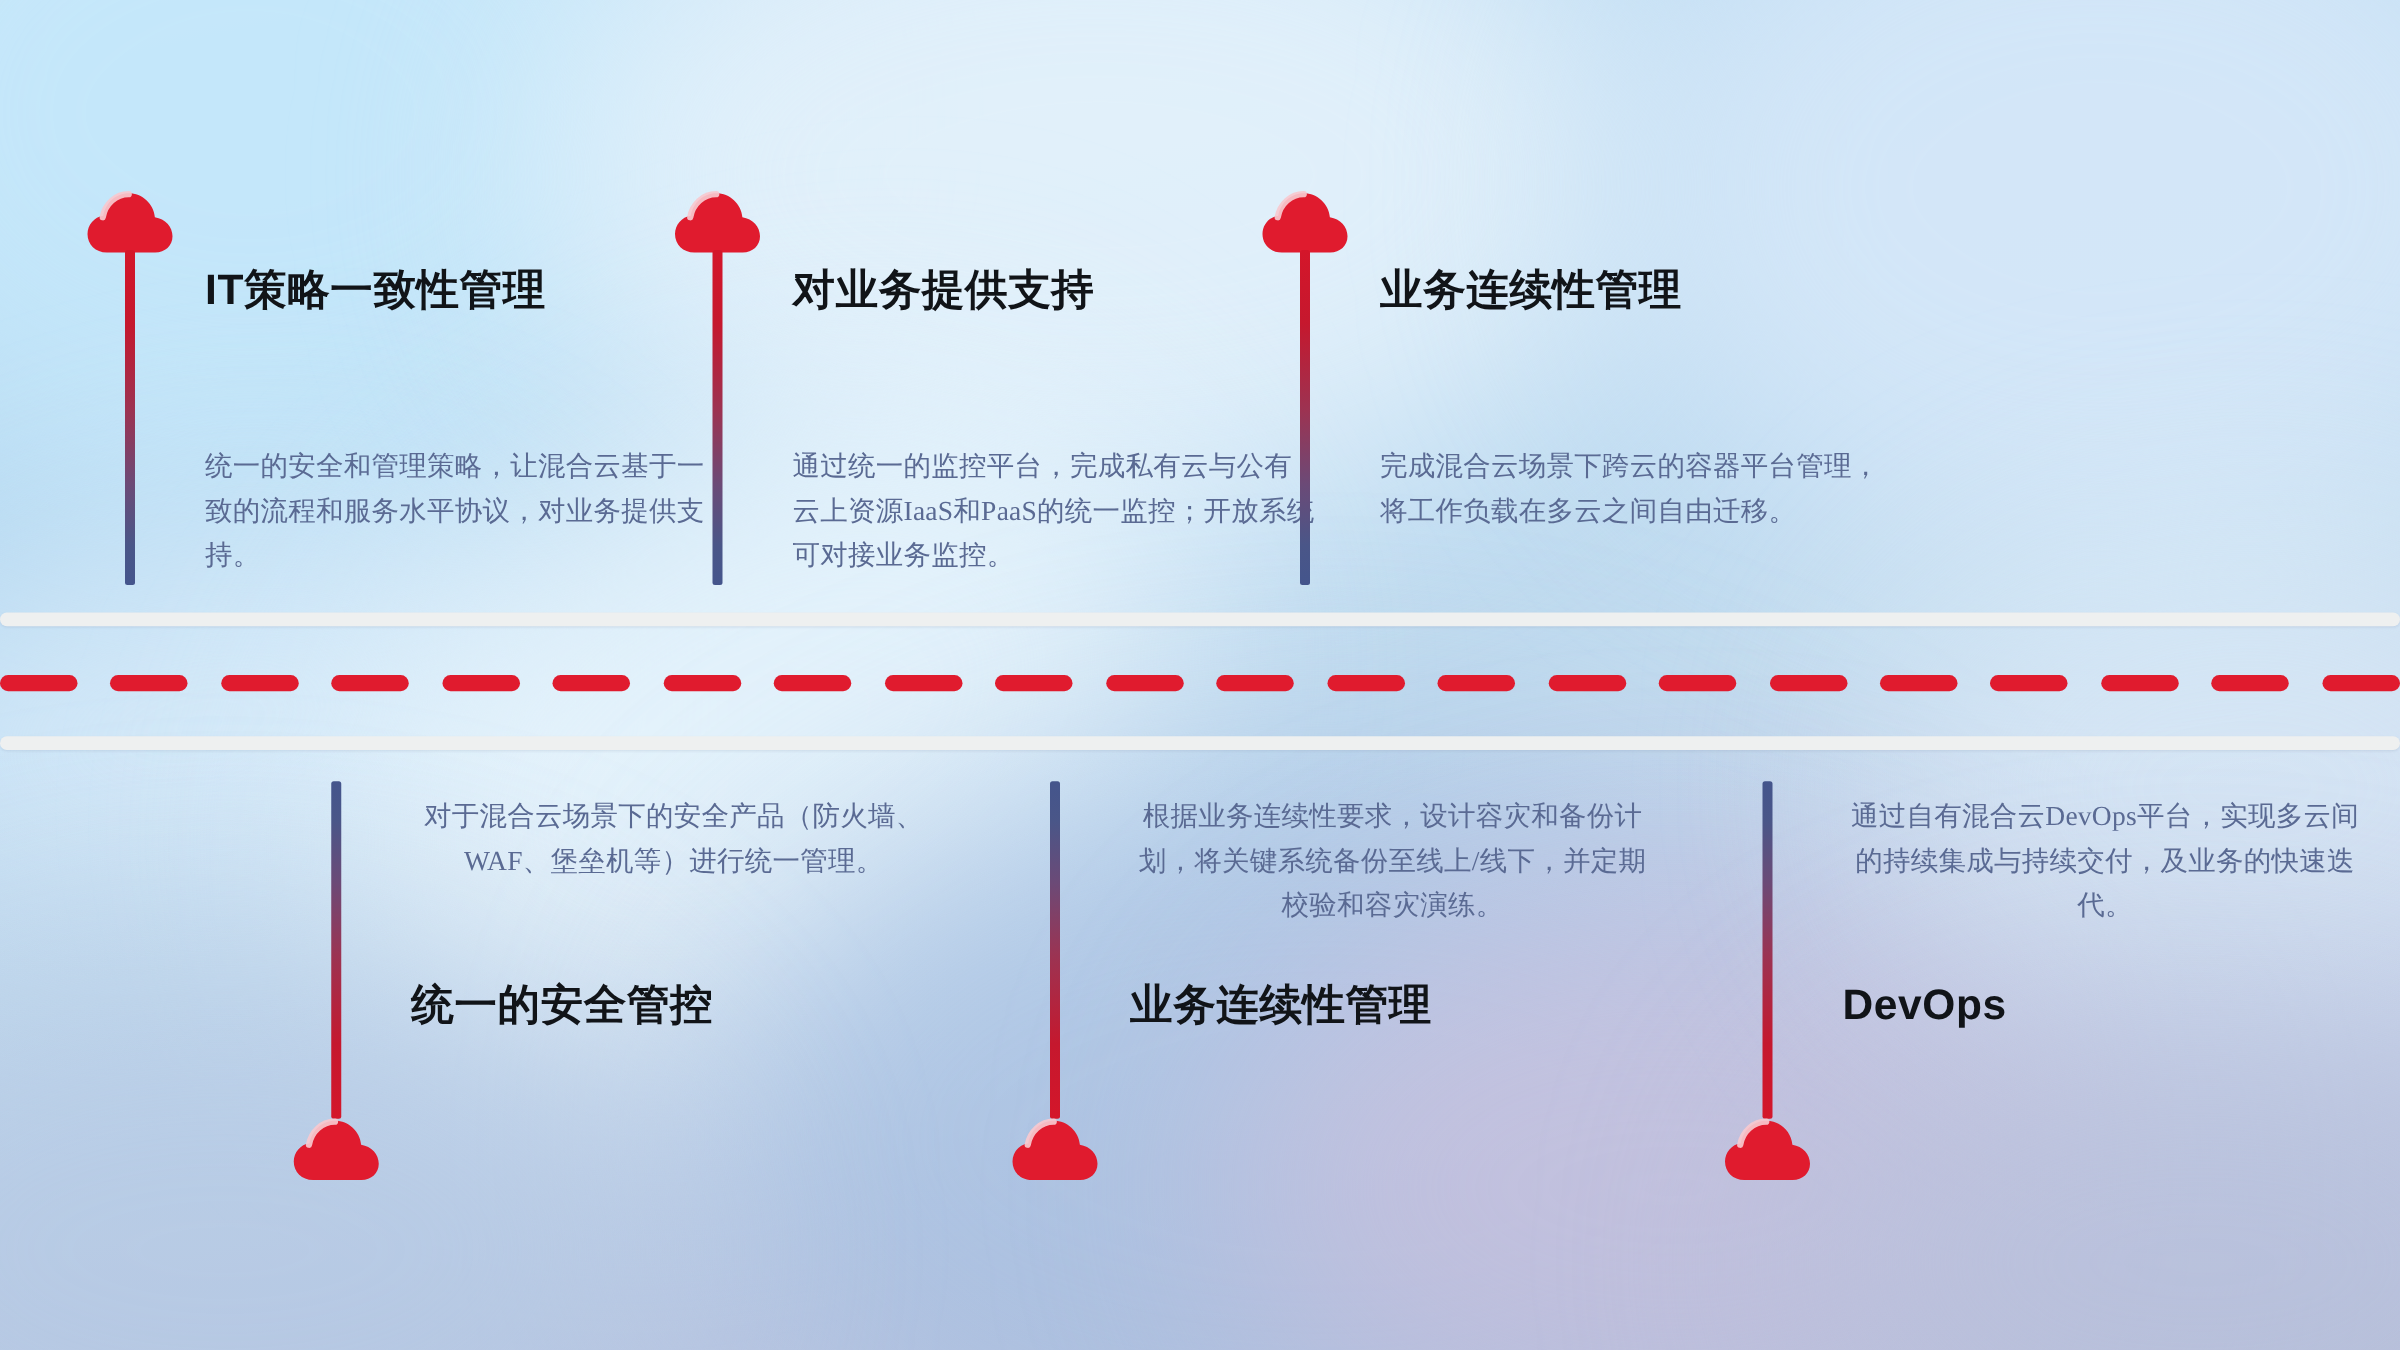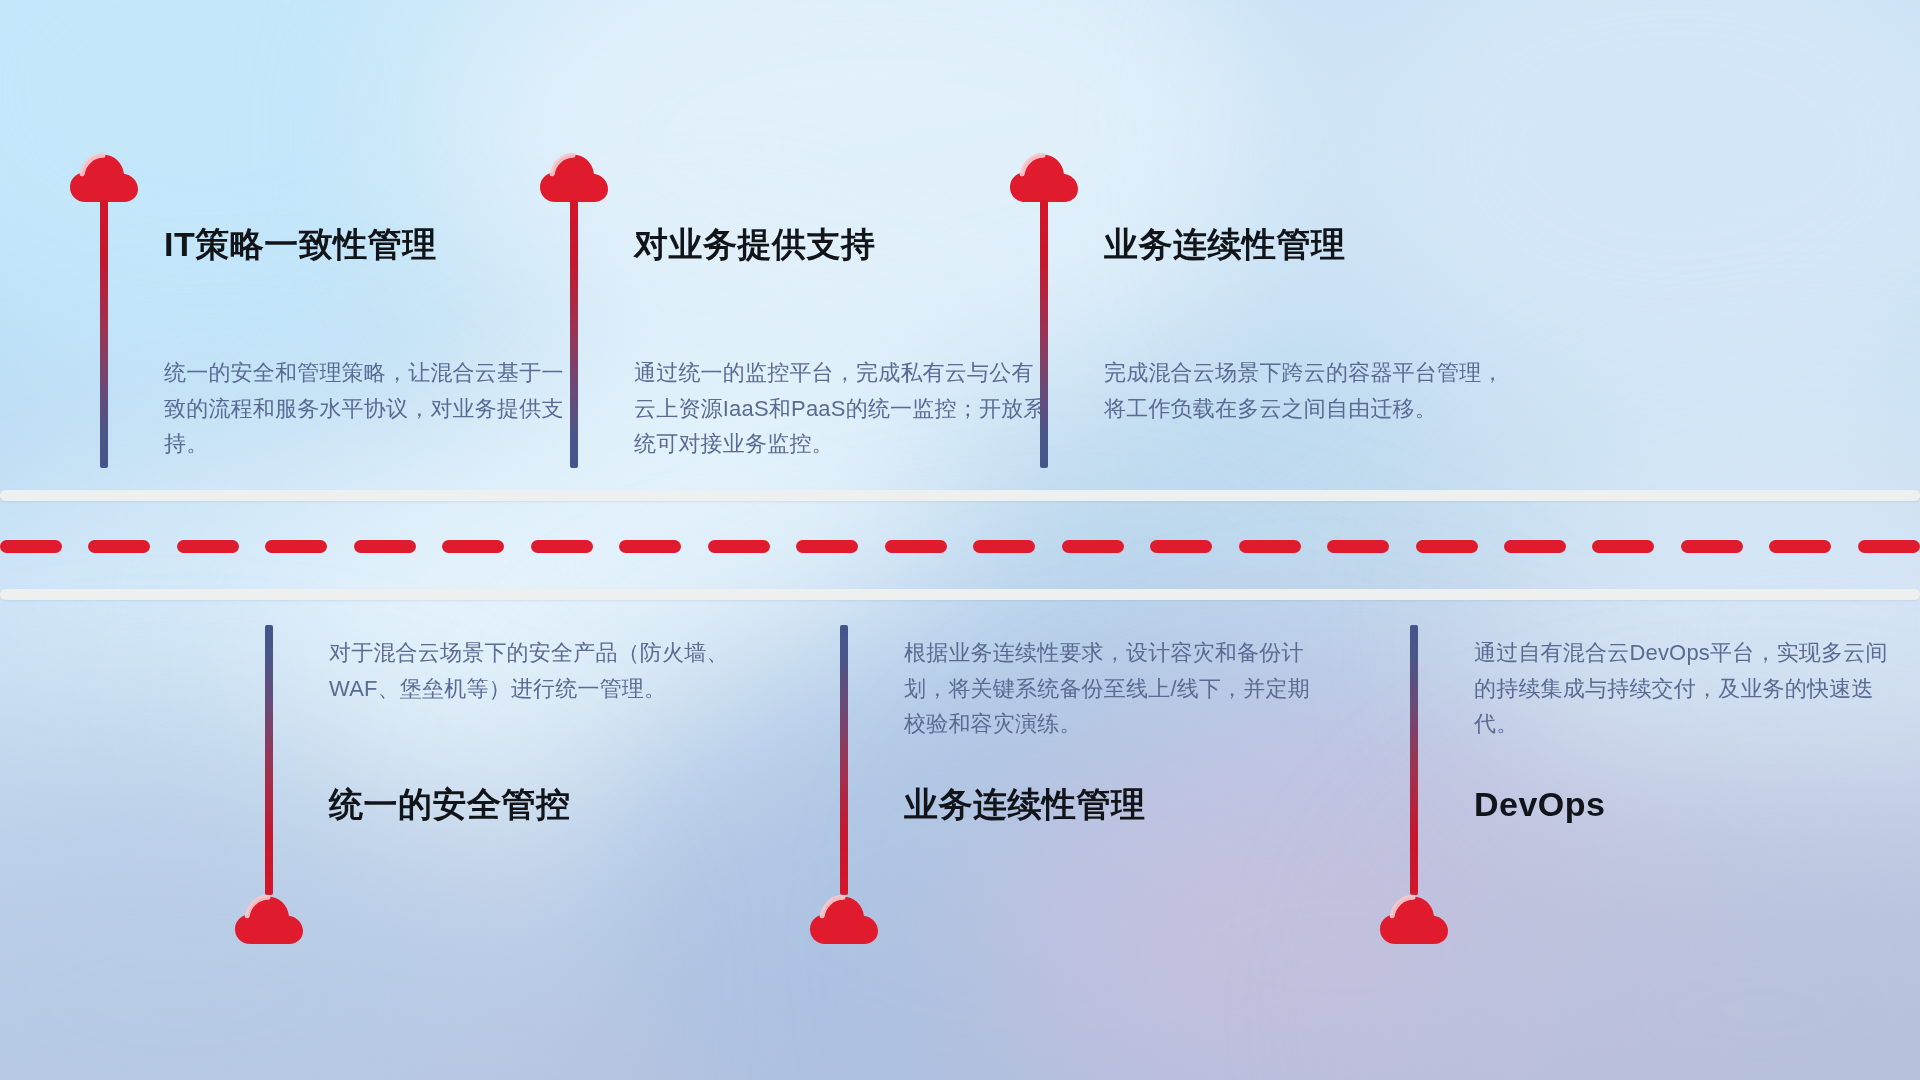--- a/index.html
+++ b/index.html
@@ -183,33 +183,33 @@
     line-height: 1.2;
   }
   .col-body {
     position: absolute;
     font-size: 22px;
     line-height: 1.62;
     color: #5a6a93;
     width: 420px;
     letter-spacing: 0.2px;
   }
-  .col-body p { margin: 0; }
+  .col-body p { margin: 0; font-family: Liberation Serif, serif; }
 
   
   .row-top .stem      { top: 200px; height: 268px; }
   .row-top .cloud-icon{ top: 148px; left: -32px; }
-  .row-top .col-title { top: 224px; left: 64px; text-align: center; }
+  .row-top .col-title { top: 212px; left: 64px; text-align: center; }
   .row-body-top       { top: 355px; left: 64px; }
 
   
   .row-bot .stem       { top: 625px; height: 270px; }
   .row-bot .cloud-icon { top: 890px; left: -32px; }
   .row-bot .col-title  { top: 784px; left: 64px; }
-  .row-body-bot        { top: 635px; left: 64px; }
+  .row-body-bot        { top: 635px; left: 64px; text-align: center; }
 </style>
 </head>
 <body>
 
 <div id="stage">
 
   <div class="bg-base"></div>
   <div class="bg-blob blob-a"></div>
   <div class="bg-blob blob-b"></div>
   <div class="bg-blob blob-c"></div>

